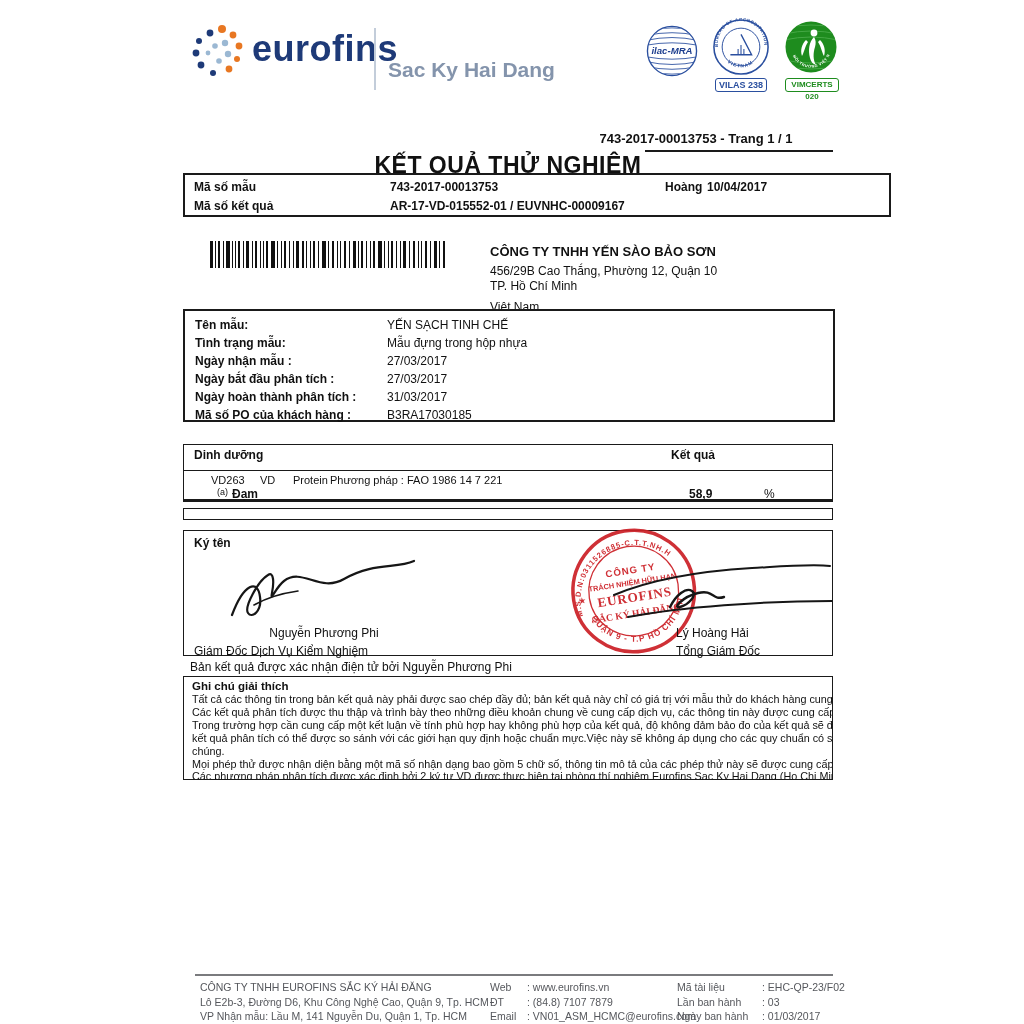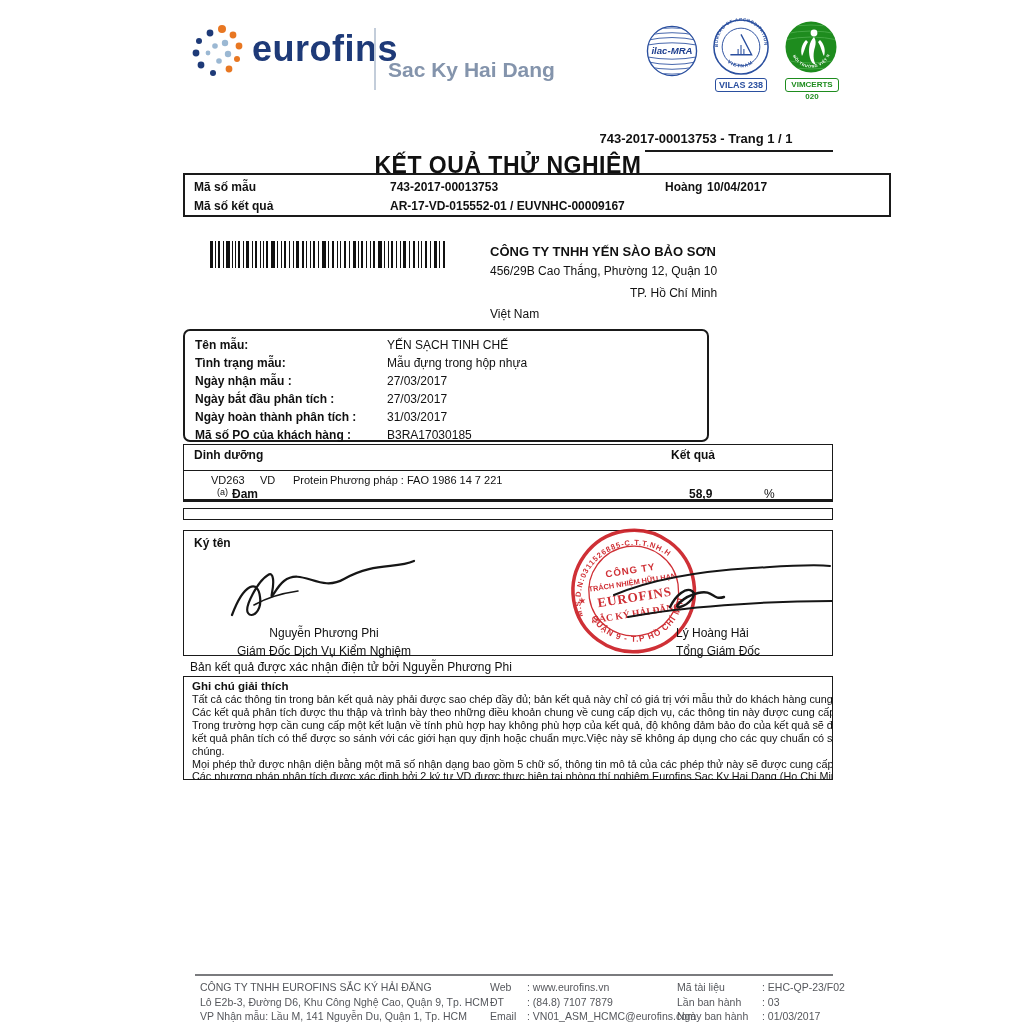--- a/index.html
+++ b/index.html
@@ -197,25 +197,25 @@
           <rect x="220" width="1" height="27"></rect>
           <rect x="224" width="3" height="27"></rect>
         <rect x="229" width="1" height="27"></rect>
           <rect x="233" width="2" height="27"></rect>
       </g>
     </svg>
   </div>
   <div class="abs" style="left:490px; top:244px;">
     <div class="b" style="font-size:13px;">CÔNG TY TNHH YẾN SÀO BẢO SƠN</div>
     <div class="t12" style="margin-top:5px;">456/29B Cao Thắng, Phường 12, Quận 10</div>
-    <div class="t12" style="margin-top:8px;text-align:right;">TP. Hồ Chí Minh</div>
+    <div class="t12" style="margin-top:1px;">TP. Hồ Chí Minh</div>
     <div class="t12" style="margin-top:7px;">Việt Nam</div>
   </div>
 
-  <div class="box bd2" style="left:183px; top:329px; width:526px; height:113px;border-radius:7px;">
+  <div class="box bd2" style="left:183px; top:309px; width:652px; height:113px;">
     <span class="abs b t12" style="left:10px; top:7px;">Tên mẫu:</span>
     <span class="abs t12" style="left:202px; top:7px;">YẾN SẠCH TINH CHẾ</span>
     <span class="abs b t12" style="left:10px; top:25px;">Tình trạng mẫu:</span>
     <span class="abs t12" style="left:202px; top:25px;">Mẫu đựng trong hộp nhựa</span>
     <span class="abs b t12" style="left:10px; top:43px;">Ngày nhận mẫu :</span>
     <span class="abs t12" style="left:202px; top:43px;">27/03/2017</span>
     <span class="abs b t12" style="left:10px; top:61px;">Ngày bắt đầu phân tích :</span>
     <span class="abs t12" style="left:202px; top:61px;">27/03/2017</span>
     <span class="abs b t12" style="left:10px; top:79px;">Ngày hoàn thành phân tích :</span>
     <span class="abs t12" style="left:202px; top:79px;">31/03/2017</span>
@@ -244,21 +244,21 @@
   <div class="box bd1" style="left:183px; top:530px; width:650px; height:126px;">
     <span class="abs b t12" style="left:10px; top:5px;">Ký tên</span>
 
     <div class="abs" style="left:40px; top:22px;">
       <svg width="200" height="72" viewBox="0 0 200 72">
         <path d="M8,62 C20,30 34,26 36,44 C38,58 28,66 24,60 C20,54 34,28 44,22 C50,18 50,30 48,40 C46,50 52,34 60,28 C78,14 96,40 120,26 C150,9 172,16 190,8" fill="none" stroke="#161616" stroke-width="2.2" stroke-linecap="round"></path>
         <path d="M30,52 C44,44 60,40 74,38" fill="none" stroke="#161616" stroke-width="1.6" stroke-linecap="round"></path>
       </svg>
     </div>
     <div class="abs t12" style="left:40px; top:95px; width:200px; text-align:center;">Nguyễn Phương Phi</div>
-    <div class="abs t12" style="left:10px; top:113px; width:260px; text-align:center;">Giám Đốc Dịch Vụ Kiểm Nghiệm</div>
+    <div class="abs t12" style="left:10px; top:113px; width:260px; text-align:left;">Giám Đốc Dịch Vụ Kiểm Nghiệm</div>
 
     <div class="abs stamp-wrap" style="left:384px; top:-6px;">
       <svg width="132" height="132" viewBox="0 0 150 150">
         <defs>
           <path id="stampTop" d="M 14,96 A 62,62 0 1 1 136,96"></path>
           <path id="stampBot" d="M 21,94 A 57,57 0 0 0 129,94"></path>
         </defs>
         <circle cx="75" cy="75" r="69" fill="none" stroke="#cc2127" stroke-width="4"></circle>
         <circle cx="75" cy="75" r="51" fill="none" stroke="#cc2127" stroke-width="1.5"></circle>
         <text font-size="8.6" font-weight="bold" fill="#cc2127" letter-spacing="1">

